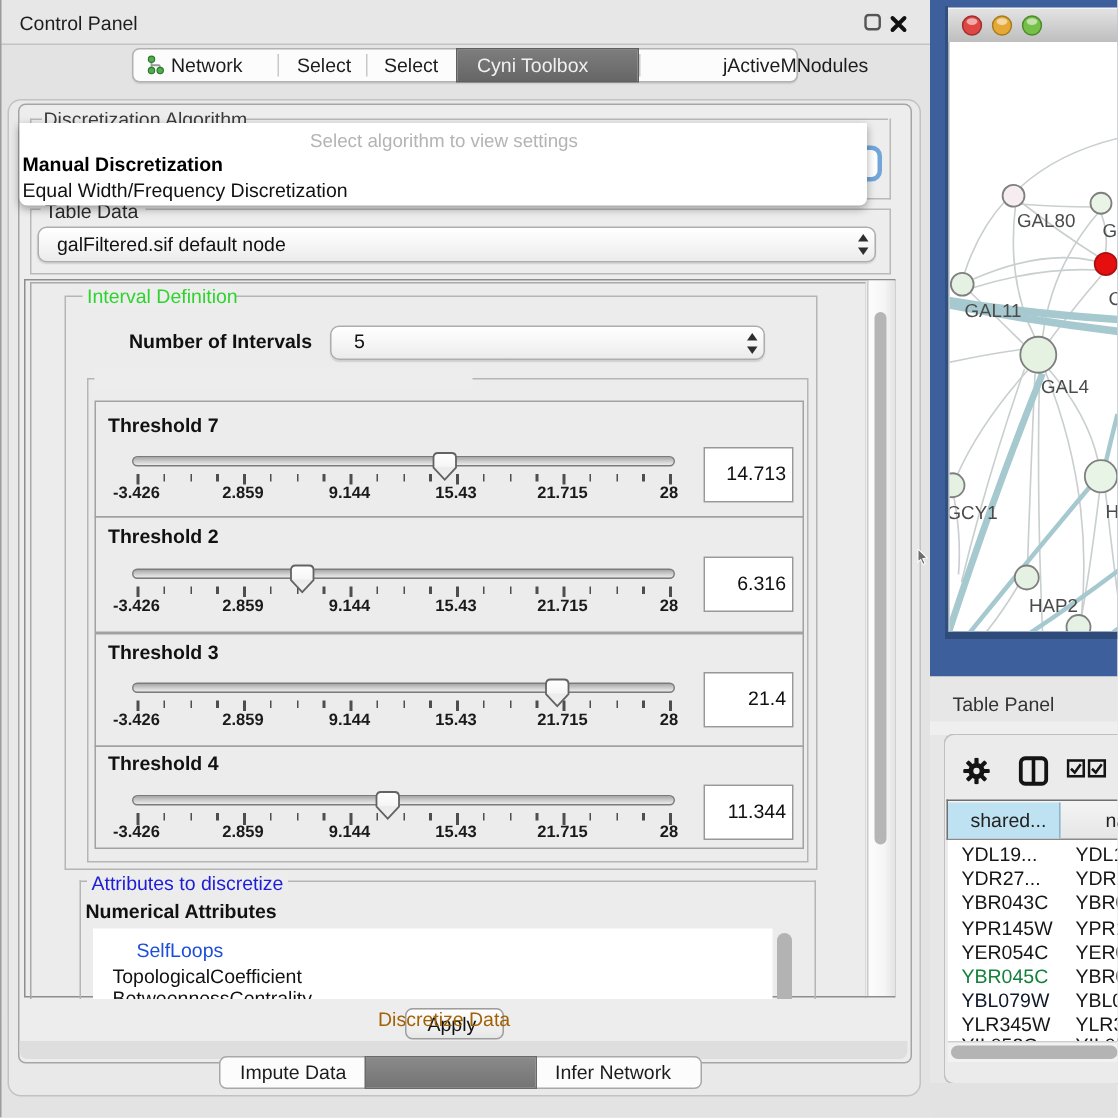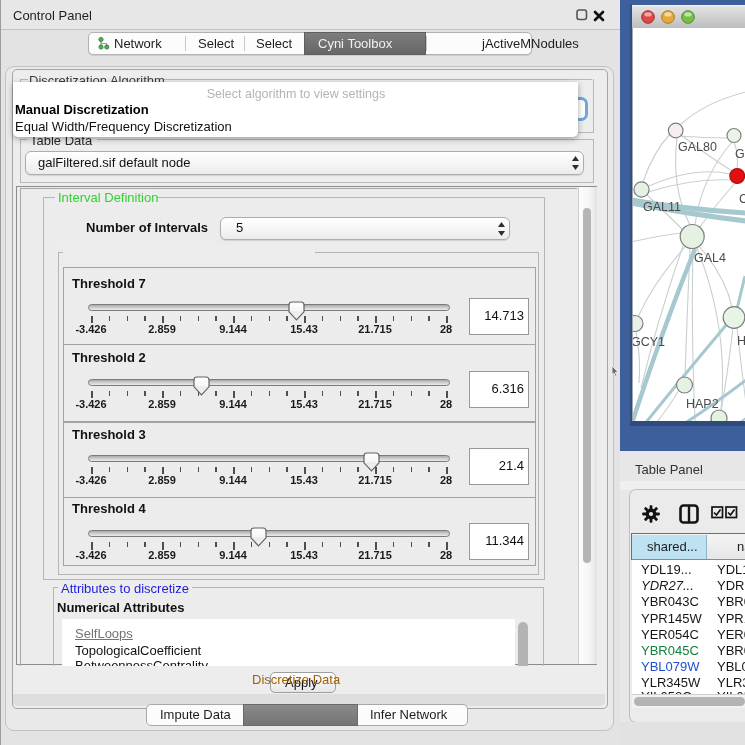--- a/index.html
+++ b/index.html
@@ -228,21 +228,21 @@
     </svg>
 <div class="ab" style="left:452px;top:336px;width:60px;height:37px;background:#fff;border:1px solid #989898;box-sizing:border-box;"></div>
 <div class="ab txt" style="left:452px;top:336px;font-size:13px;color:#111;width:60px;height:37px;">
       <span style="position:absolute;right:5px;top:10px;">11.344</span>
     </div>
 <div class="ab" style="left:36px;top:400px;width:489px;height:95px;border:1px solid #b5b5b5;border-bottom:none;"></div>
 <div class="ab" style="left:41px;top:394px;width:134px;height:13px;background:#ededed;"></div>
 <div class="ab txt" style="left:44px;top:394px;font-size:13px;color:#1d1dd8;">Attributes to discretize</div>
 <div class="ab txt" style="left:40px;top:413px;font-size:13px;color:#111;"><b>Numerical Attributes</b></div>
 <div class="ab" style="left:45px;top:432px;width:453px;height:60px;background:#ffffff;"></div>
-<div class="ab txt" style="left:58px;top:439px;font-size:13px;color:#737373;text-decoration:underline;">SelfLoops</div>
+<div class="ab txt" style="left:74px;top:439px;font-size:13px;color:#1d4ed8;">SelfLoops</div>
 <div class="ab txt" style="left:58px;top:456px;font-size:13px;color:#111;">TopologicalCoefficient</div>
 <div class="ab txt" style="left:58px;top:471px;font-size:13px;color:#111;">BetweennessCentrality</div>
 <div class="ab" style="left:501px;top:435px;width:10px;height:60px;background:#b3b3b3;border-radius:5px;"></div>
 </div>
 <div class="ab" style="left:577.5px;top:187px;width:18px;height:477px;background:linear-gradient(90deg,#fdfdfd,#f5f5f5 60%,#e2e2e2);border-left:1px solid #cccccc;"></div>
 <div class="ab" style="left:583px;top:208px;width:8px;height:355px;background:#b5b5b5;border-radius:4px;"></div>
 <div class="ab" style="left:270px;top:671.5px;width:66px;height:21.5px;background:linear-gradient(#ffffff,#f1f1f1 60%,#e6e6e6);border:1px solid #9e9e9e;border-radius:5px;box-sizing:border-box;"></div>
 <div class="ab txt" style="left:285px;top:675px;font-size:13px;color:#111;">Apply</div>
 <div class="ab" style="left:88px;top:32px;width:444px;height:23px;background:#fcfcfc;border:1px solid #b2b2b2;border-radius:5px;box-sizing:border-box;box-shadow:0 1px 1px rgba(0,0,0,0.1);"></div>
 <div class="ab" style="left:304px;top:32px;width:122px;height:23px;background:linear-gradient(#7d7d7d,#666666);border:1px solid #5f5f5f;box-sizing:border-box;"></div>
@@ -382,30 +382,30 @@
     <rect x="1" y="1" width="10.5" height="10.5" fill="none" stroke="#141414" stroke-width="1.7"></rect>
     <path d="M3 6.5 L5.5 9 L9.5 3.5" stroke="#141414" stroke-width="1.7" fill="none"></path>
   </svg>
 <div class="ab" style="left:631px;top:533px;width:114px;height:26.5px;background:linear-gradient(#f4f4f4,#e6e6e6);border-top:1.5px solid #6f6f6f;border-bottom:1px solid #8a8a8a;border-left:1px solid #6f6f6f;box-sizing:border-box;"></div>
 <div class="ab" style="left:632px;top:534.5px;width:75px;height:24px;background:#bee2f1;border-right:1px solid #8fb4c4;box-sizing:border-box;"></div>
 <div class="ab txt" style="left:647px;top:539px;font-size:13px;color:#222;">shared...</div>
 <div class="ab txt" style="left:737px;top:539px;font-size:13px;color:#222;">nam</div>
 <div class="ab" style="left:632px;top:559.5px;width:113px;height:134.5px;background:#fff;overflow:hidden;">
 <div class="ab txt" style="left:9px;top:2.5px;font-size:13px;color:#161616;">YDL19...</div>
 <div class="ab txt" style="left:85px;top:2.5px;font-size:13px;color:#161616;">YDL19</div>
-<div class="ab txt" style="left:9px;top:18.7px;font-size:13px;color:#161616;font-style:italic;">YDR27...</div>
+<div class="ab txt" style="left:9px;top:18.7px;font-size:13px;color:#161616;">YDR27...</div>
 <div class="ab txt" style="left:85px;top:18.7px;font-size:13px;color:#161616;">YDR27</div>
 <div class="ab txt" style="left:9px;top:34.9px;font-size:13px;color:#161616;">YBR043C</div>
 <div class="ab txt" style="left:85px;top:34.9px;font-size:13px;color:#161616;">YBR04</div>
 <div class="ab txt" style="left:9px;top:51.099999999999994px;font-size:13px;color:#161616;">YPR145W</div>
 <div class="ab txt" style="left:85px;top:51.099999999999994px;font-size:13px;color:#161616;">YPR14</div>
 <div class="ab txt" style="left:9px;top:67.3px;font-size:13px;color:#161616;">YER054C</div>
 <div class="ab txt" style="left:85px;top:67.3px;font-size:13px;color:#161616;">YER05</div>
 <div class="ab txt" style="left:9px;top:83.5px;font-size:13px;color:#15803d;">YBR045C</div>
 <div class="ab txt" style="left:85px;top:83.5px;font-size:13px;color:#161616;">YBR04</div>
-<div class="ab txt" style="left:9px;top:99.69999999999999px;font-size:13px;color:#1d4ed8;">YBL079W</div>
+<div class="ab txt" style="left:9px;top:99.69999999999999px;font-size:13px;color:#0f172a;">YBL079W</div>
 <div class="ab txt" style="left:85px;top:99.69999999999999px;font-size:13px;color:#161616;">YBL07</div>
 <div class="ab txt" style="left:9px;top:115.89999999999999px;font-size:13px;color:#161616;">YLR345W</div>
 <div class="ab txt" style="left:85px;top:115.89999999999999px;font-size:13px;color:#161616;">YLR34</div>
 <div class="ab txt" style="left:9px;top:129.5px;font-size:13px;color:#161616;">YIL052C</div>
 <div class="ab txt" style="left:85px;top:129.5px;font-size:13px;color:#161616;">YIL05</div>
 </div>
 <div class="ab" style="left:632px;top:694px;width:113px;height:13px;background:#f2f2f2;border-top:1px solid #cfcfcf;"></div>
 <div class="ab" style="left:634px;top:696.5px;width:111px;height:9px;background:#b4b4b4;border-radius:4.5px;"></div>
 </body></html>

